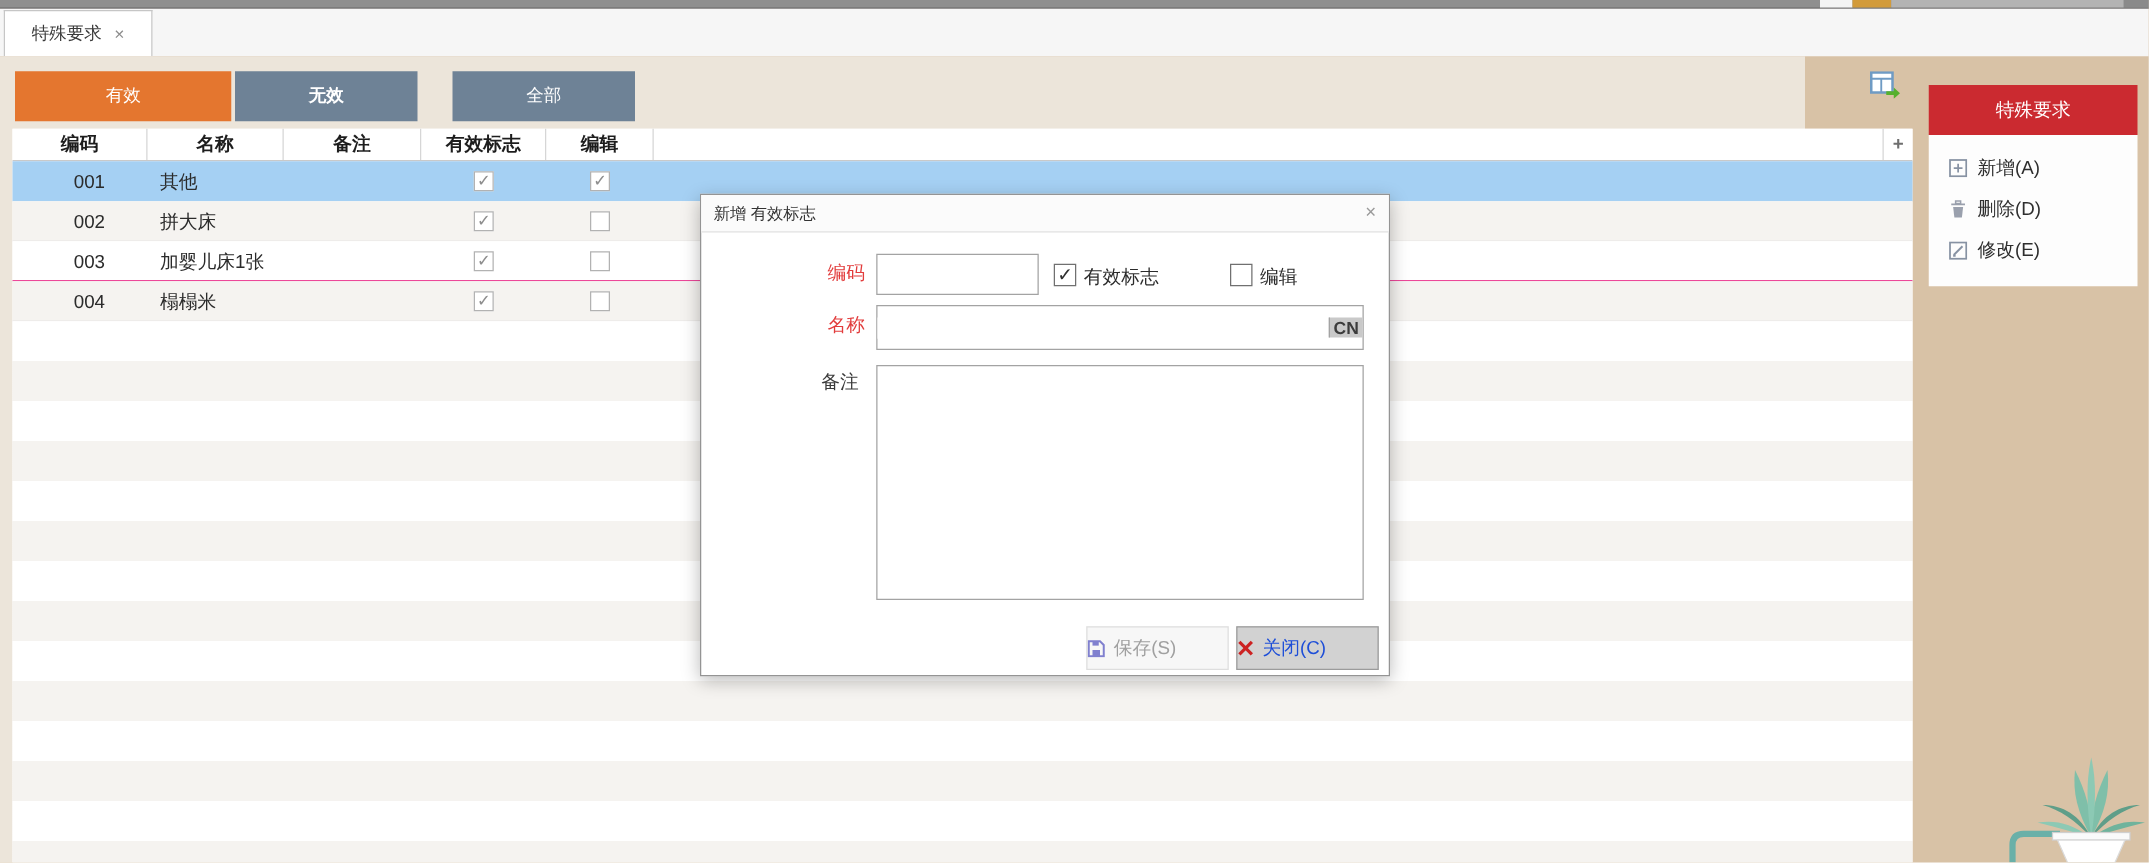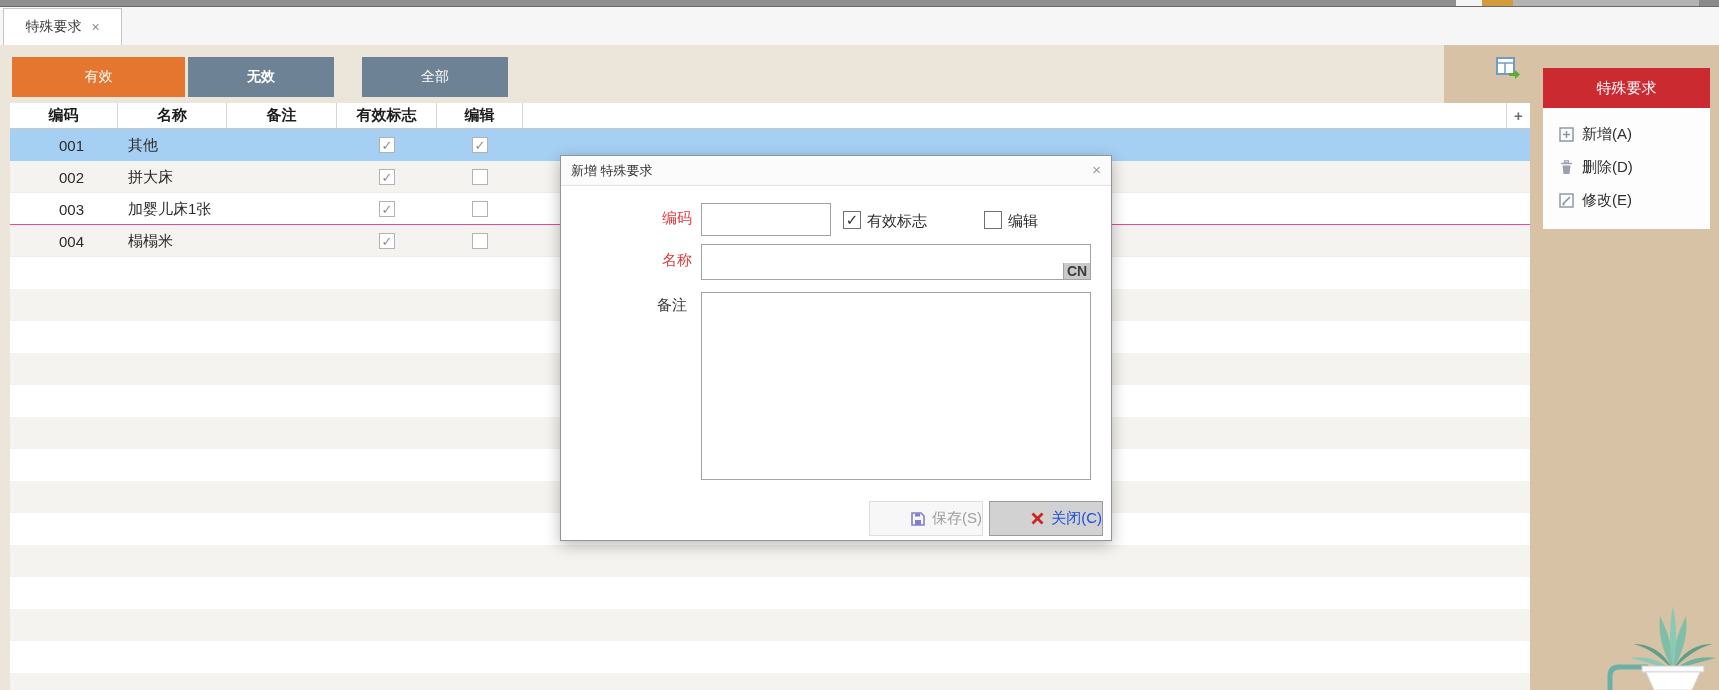--- a/index.html
+++ b/index.html
@@ -95,30 +95,30 @@
   .dlg-cb { position:absolute; width:18px; height:18px; border:1px solid #707070; background:#fff;
             display:flex; align-items:center; justify-content:center; font-size:15px; color:#2f2f2f; cursor:pointer; }
   .dlg-cb.checked::after { content:"\2713"; }
   .cb1 { left:282px; top:55px; }
   .cb2 { left:423px; top:55px; }
   .dlg-cb-label { position:absolute; font-size:15px; color:#2b2b2b; }
   .cbl1 { left:306px; top:56px; }
   .cbl2 { left:447px; top:56px; }
 
   .dlg-name-wrap { position:absolute; left:140px; top:88px; width:390px; height:36px;
-                   border:1px solid #a3a3a3; display:flex; align-items:flex-end; background:#fff; }
+                   border:1px solid #a3a3a3; display:flex; align-items:center; background:#fff; }
   .dlg-name-input { flex:1; border:none; outline:none; font-size:15px; padding:0 6px; min-width:0; }
   .ime-btn { width:27px; background:#c9c9c9; border-left:1px solid #a3a3a3; display:flex; align-items:center;
              justify-content:center; font-size:14px; font-weight:bold; color:#3c3c3c; cursor:pointer; }
 
   .dlg-note-input { position:absolute; left:140px; top:136px; width:390px; height:188px;
                     border:1px solid #a3a3a3; resize:none; outline:none; font-size:15px; padding:4px 6px;
                     font-family:"Liberation Sans","DejaVu Sans",sans-serif; }
 
-  .dlg-btn { position:absolute; top:345px; height:35px; display:flex; align-items:center; justify-content:flex-end;
+  .dlg-btn { position:absolute; top:345px; height:35px; display:flex; align-items:center; justify-content:flex-start;
              gap:7px; font-size:15px; cursor:pointer; }
   .btn-save  { left:308px; width:114px; background:#f7f7f7; border:1px solid #dedede; color:#a0a0a0; }
   .btn-close { left:428px; width:114px; background:#d2d2d2; border:1px solid #9b9b9b; color:#1d4ed8; }
 
   
   .plant { position:absolute; left:1596px; top:582px; }
 </style>
 </head>
 <body>
 
@@ -256,21 +256,21 @@
       <path d="M77 88 C73 62 73 42 77 24 C81 42 81 62 77 88 Z" fill="#8cc9b4"></path>
       <path d="M77 88 C60 76 48 74 34 76 C50 80 64 84 77 88 Z" fill="#8cc9b4"></path>
       <path d="M77 88 C94 76 106 74 120 76 C104 80 90 84 77 88 Z" fill="#6fb39c"></path>
     </g>
     <rect x="46" y="84" width="62" height="6" fill="#fafafa" stroke="#cfcfcf" stroke-width="1"></rect>
     <path d="M50 90 L58 108 L96 108 L104 90 Z" fill="#ffffff" stroke="#dadada" stroke-width="1"></path>
   </svg>
 
   <div class="dialog">
     <div class="dlg-titlebar">
-      <span class="dlg-title">新增 特殊要求</span>
+      <span class="dlg-title">新增 有效标志</span>
       <span class="dlg-close">×</span>
     </div>
 
     <span class="lbl lbl-red dlg-code-label">编码</span>
     <input class="dlg-code-input" value="" style="">
 
     <div class="dlg-cb cb1 checked"></div>
     <span class="dlg-cb-label cbl1">有效标志</span>
     <div class="dlg-cb cb2"></div>
     <span class="dlg-cb-label cbl2">编辑</span>

